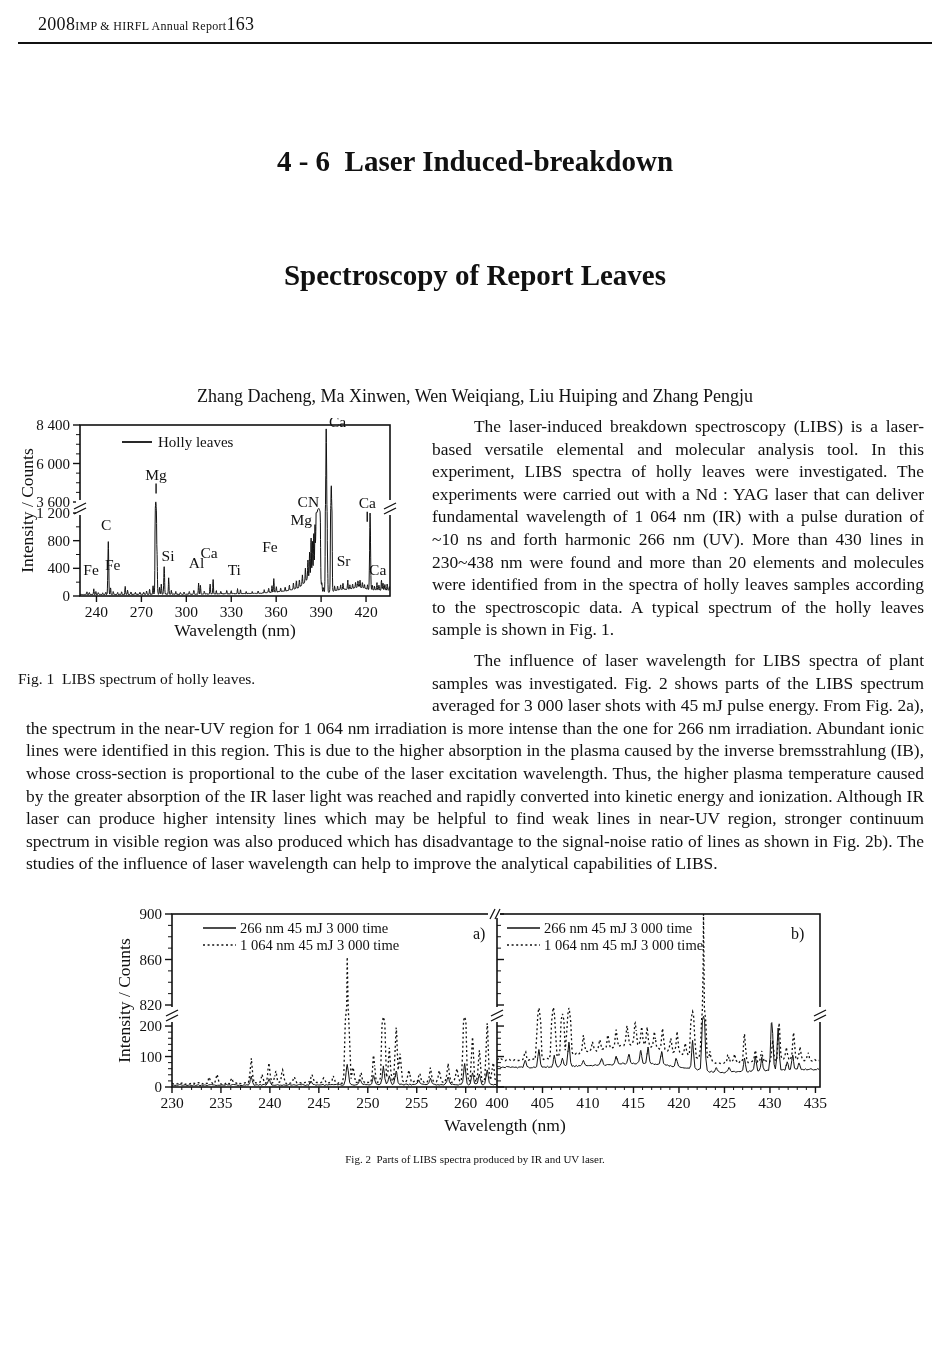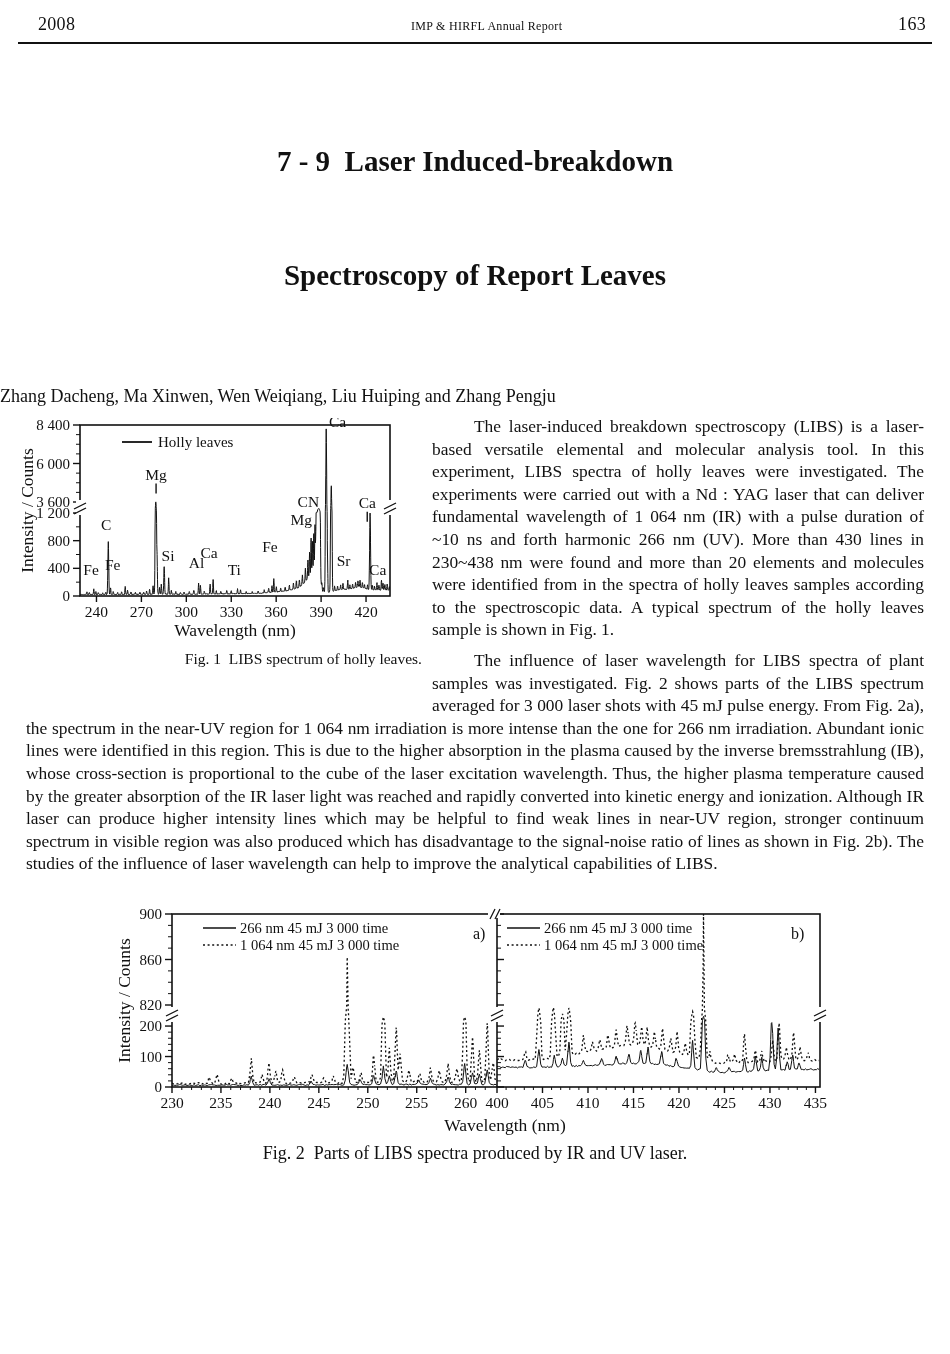--- a/index.html
+++ b/index.html
@@ -2,50 +2,50 @@
 <html><head>
 <meta charset="utf-8">
 <style>
   html,body{margin:0;padding:0;background:#e8e8e8;}
   #page{
     position:relative;width:950px;height:1354px;background:#ffffff;
     font-family:"Liberation Serif","DejaVu Serif",serif;color:#111;
     overflow:hidden;margin:0 auto;
   }
   .hdr-rule{margin:0 18px;border-bottom:2.2px solid #111;}
-  .hdr-row{display:flex;justify-content:space-between;align-items:baseline;
+  .hdr-row{display:flex;align-items:baseline;
     padding:14px 24px 7px 38px;font-size:18px;letter-spacing:.3px;}
   .hdr-center{font-size:12px;}
   .title{
     text-align:center;font-weight:bold;font-size:29px;line-height:38px;
     margin-top:22px;white-space:pre-wrap;
   }
-  .authors{text-align:left;font-size:18px;margin-top:16px;}
+  .authors{text-align:center;font-size:18px;margin-top:16px;}
   .content{margin:6px 18px 0 18px;font-size:17.4px;line-height:22.6px;text-align:justify;}
   .fig1-float{float:left;width:404px;margin:3px 10px 26px 0;}
-  .fig-caption{font-size:15.5px;text-align:right;margin-top:0;white-space:pre-wrap;}
+  .fig-caption{font-size:15.5px;text-align:left;margin-top:20px;white-space:pre-wrap;}
   .para{margin:8px;text-indent:42px;}
   .fig2-wrap{clear:both;padding-top:14px;}
   .fig2-chart{margin-left:97px;width:720px;}
-  .fig2-cap{font-size:18px;text-align:center;white-space:pre-wrap;}
+  .fig2-cap{font-size:11px;text-align:center;margin-top:6px;white-space:pre-wrap;}
   svg text{font-family:"Liberation Serif","DejaVu Serif",serif;fill:#111;}
 </style>
 </head>
 <body>
 
 <div id="page">
   <div class="hdr-row">
     <span>2008</span>
     <span class="hdr-center">IMP &amp; HIRFL Annual Report</span>
     <span>163</span>
   </div>
   <div class="hdr-rule"></div>
 
   <div class="title">
-    <div>7 - 9  Laser Induced-breakdown</div>
+    <div>4 - 6  Laser Induced-breakdown</div>
     <div>Spectroscopy of Report Leaves</div>
   </div>
   <div class="authors">Zhang Dacheng, Ma Xinwen, Wen Weiqiang, Liu Huiping and Zhang Pengju</div>
 
   <div class="content">
     <div class="fig1-float">
       <div id="fig1-svg"><svg width="404" height="224" viewBox="0 0 404 224" xmlns="http://www.w3.org/2000/svg">
             <rect x="62" y="7" width="310" height="171" fill="none" stroke="#111" stroke-width="1.6"></rect>
             <line x1="55" y1="178" x2="62" y2="178" stroke="#111" stroke-width="1.4"></line>
             <text x="52" y="183" font-size="15" text-anchor="end">0</text>

